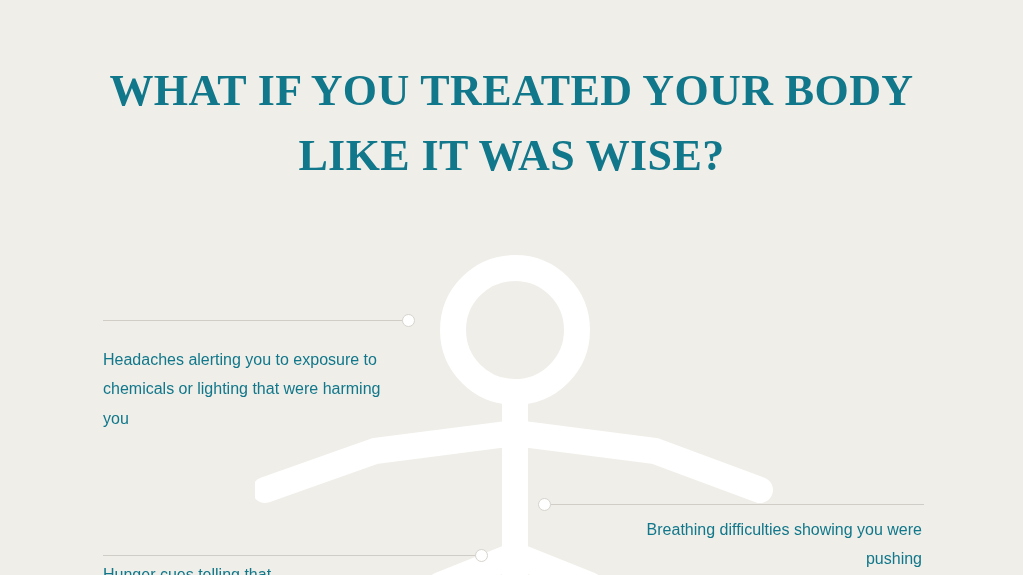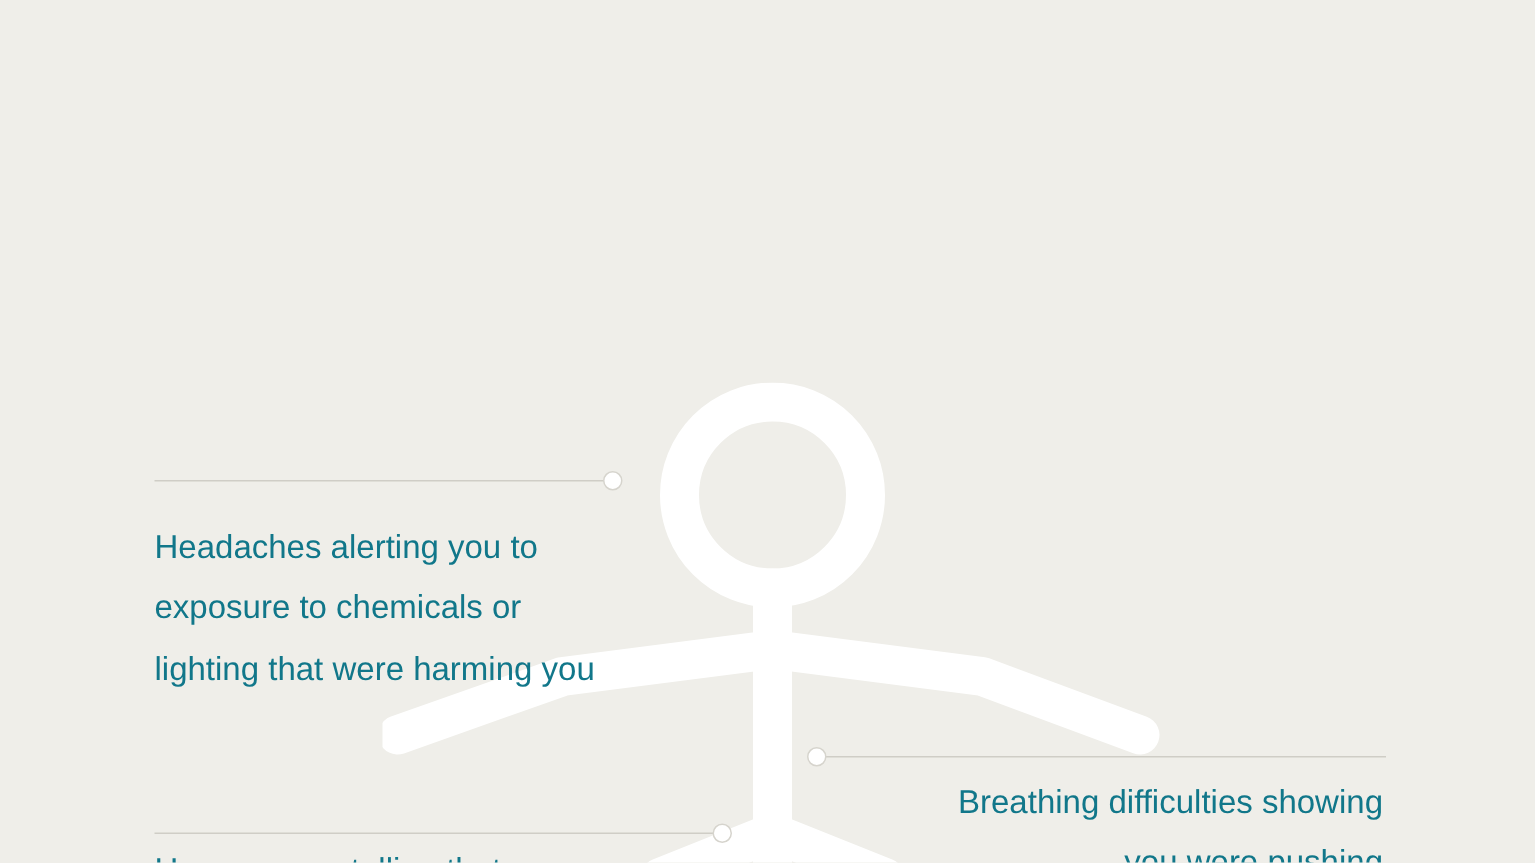--- a/index.html
+++ b/index.html
@@ -48,21 +48,21 @@
     top: 255px;
     width: 520px;
     height: 330px;
   }
 
   
   .anno {
     position: absolute;
     color: #11778a;
     font-family: "Liberation Sans", sans-serif;
-    font-size: 22px;
+    font-size: 16px;
     line-height: 1.83;
   }
   .anno-left {
     left: 103px;
     width: 300px;
     text-align: left;
   }
   .anno-right {
     left: 620px;
     width: 302px;
@@ -85,20 +85,24 @@
     border-radius: 50%;
     background: #ffffff;
     border: 1px solid #d6d4cd;
   }
 </style>
 </head>
 <body>
 
 <div class="canvas">
 
+  <div class="title">
+    <span class="line">WHAT IF YOU TREATED YOUR BODY</span>
+    <span class="line">LIKE IT WAS WISE?</span>
+  </div>
 
   <div class="figure-wrap">
     <svg width="520" height="330" viewBox="0 0 520 330" xmlns="http://www.w3.org/2000/svg" aria-hidden="true">
       <g fill="none" stroke="#ffffff" stroke-width="26" stroke-linecap="round" stroke-linejoin="round">
 
         <circle cx="260" cy="75" r="62"></circle>
 
         <path d="M260 137 L260 330"></path>
 
         <path d="M260 178 L120 196 L10 235"></path>

